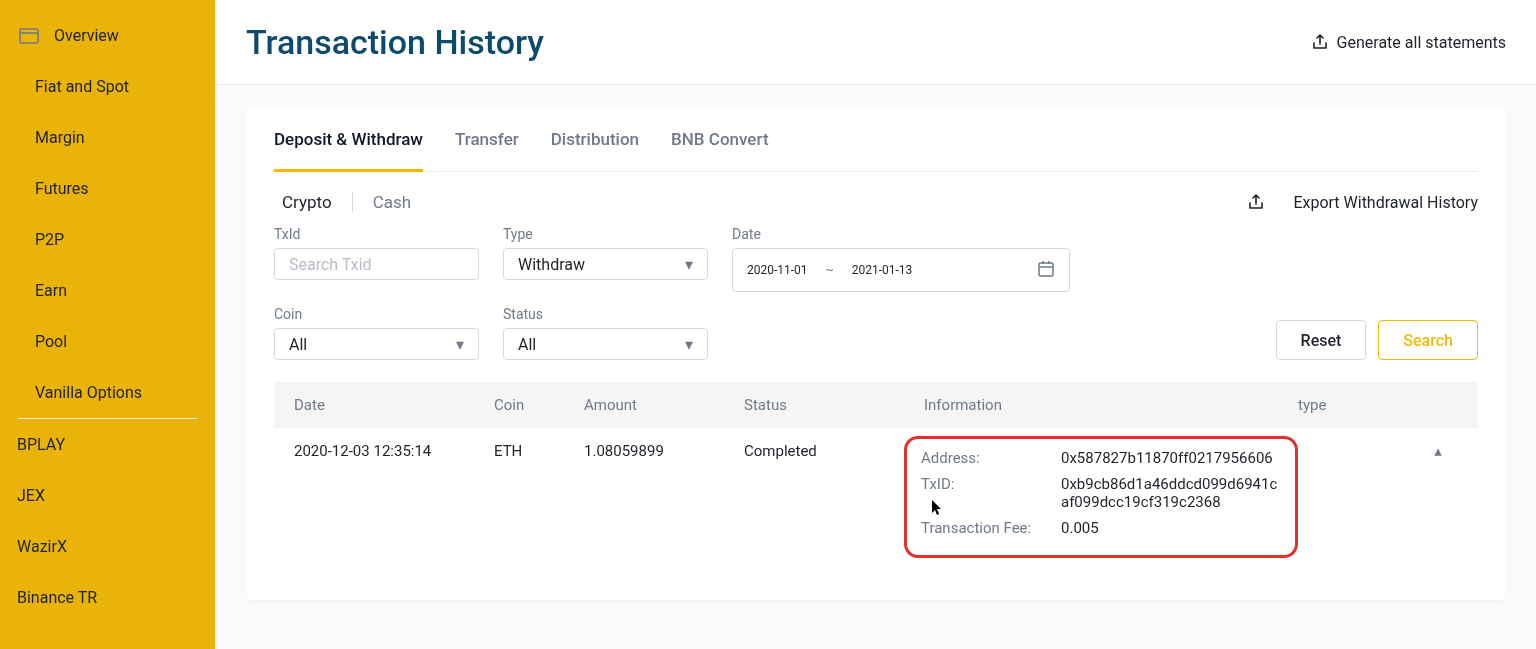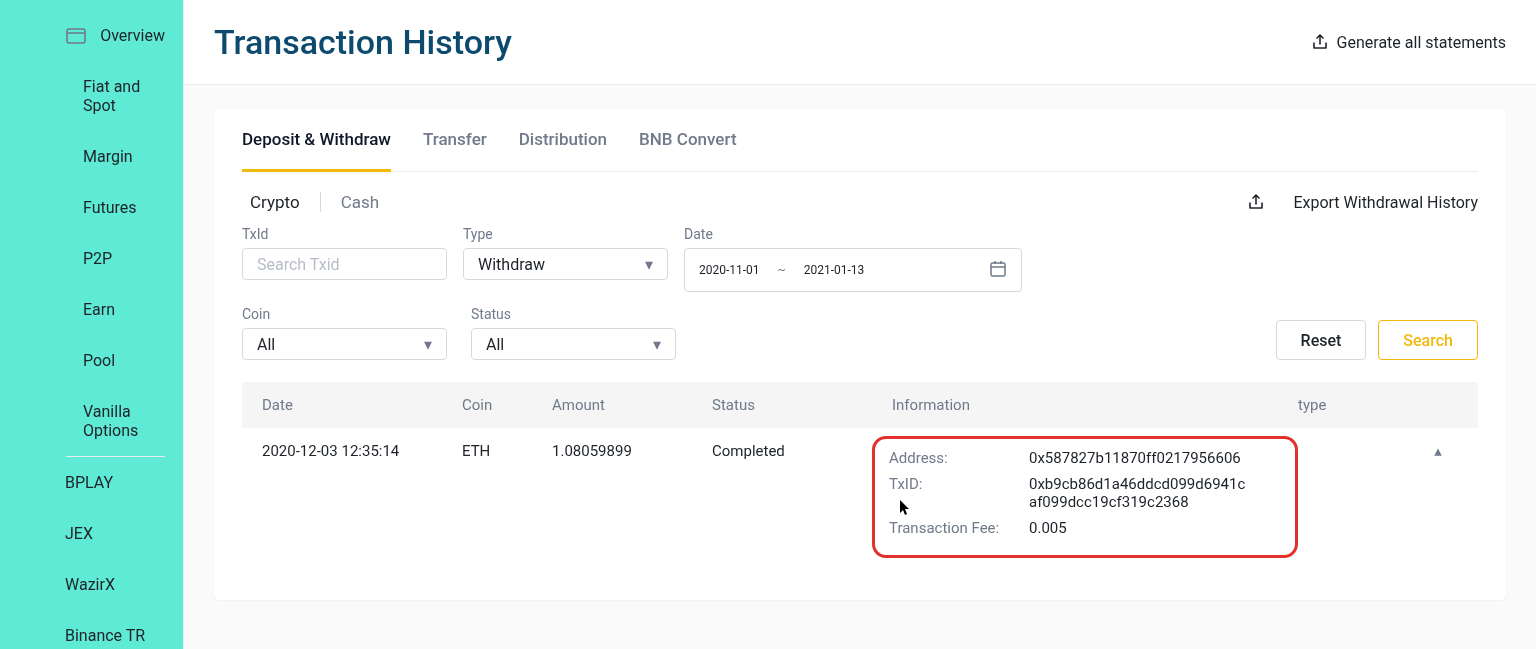--- a/index.html
+++ b/index.html
@@ -9,26 +9,25 @@
       font-family: -apple-system, BlinkMacSystemFont, "Segoe UI", Roboto, Helvetica, Arial, sans-serif;
     }
     body {
       background: #ffffff;
       width: 1536px;
       height: 649px;
       overflow: hidden;
       display: flex;
     }
     .sidebar {
-      width: 184px;
-      background: #5eead4;
+      width: 216px;
+      background: #eab308;
       border-right: 1px solid #eaecef;
       padding-top: 10px;
       flex-shrink: 0;
-      padding-left: 48px;
     }
     .sidebar-item {
       display: flex;
       align-items: center;
       padding: 16px 0 16px 18px;
       font-size: 16px;
       color: #1e2329;
       cursor: pointer;
       margin: 0 18px 0 0;
     }
@@ -136,21 +135,21 @@
       font-size: 16px;
       cursor: pointer;
       gap: 20px;
     }
     .export-link svg {
       margin-right: 8px;
     }
     .filters-left {
       display: flex;
       flex-wrap: wrap;
-      gap: 16px;
+      gap: 24px;
       flex: 1;
     }
     .filter-group {
       display: flex;
       flex-direction: column;
     }
     .filter-label {
       font-size: 14px;
       color: #707a8a;
       margin-bottom: 6px;

